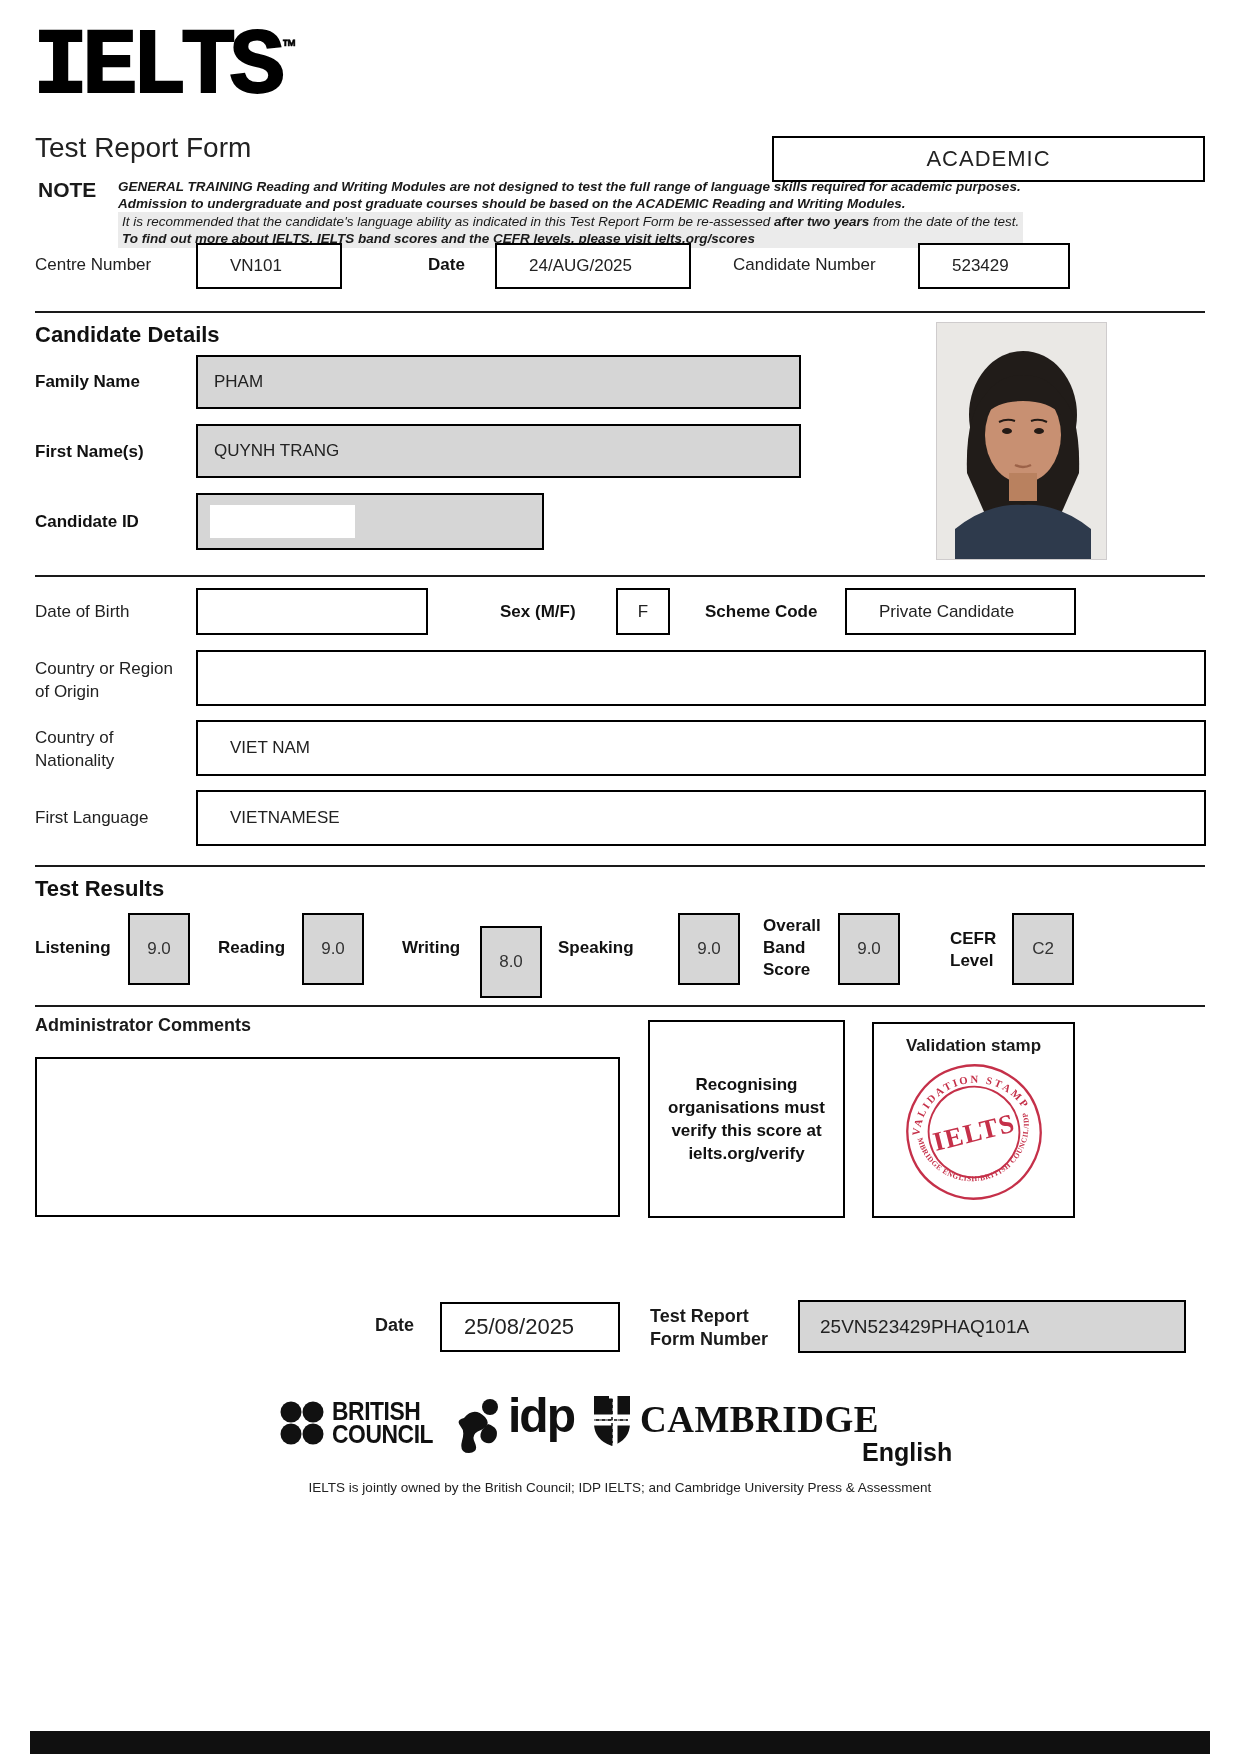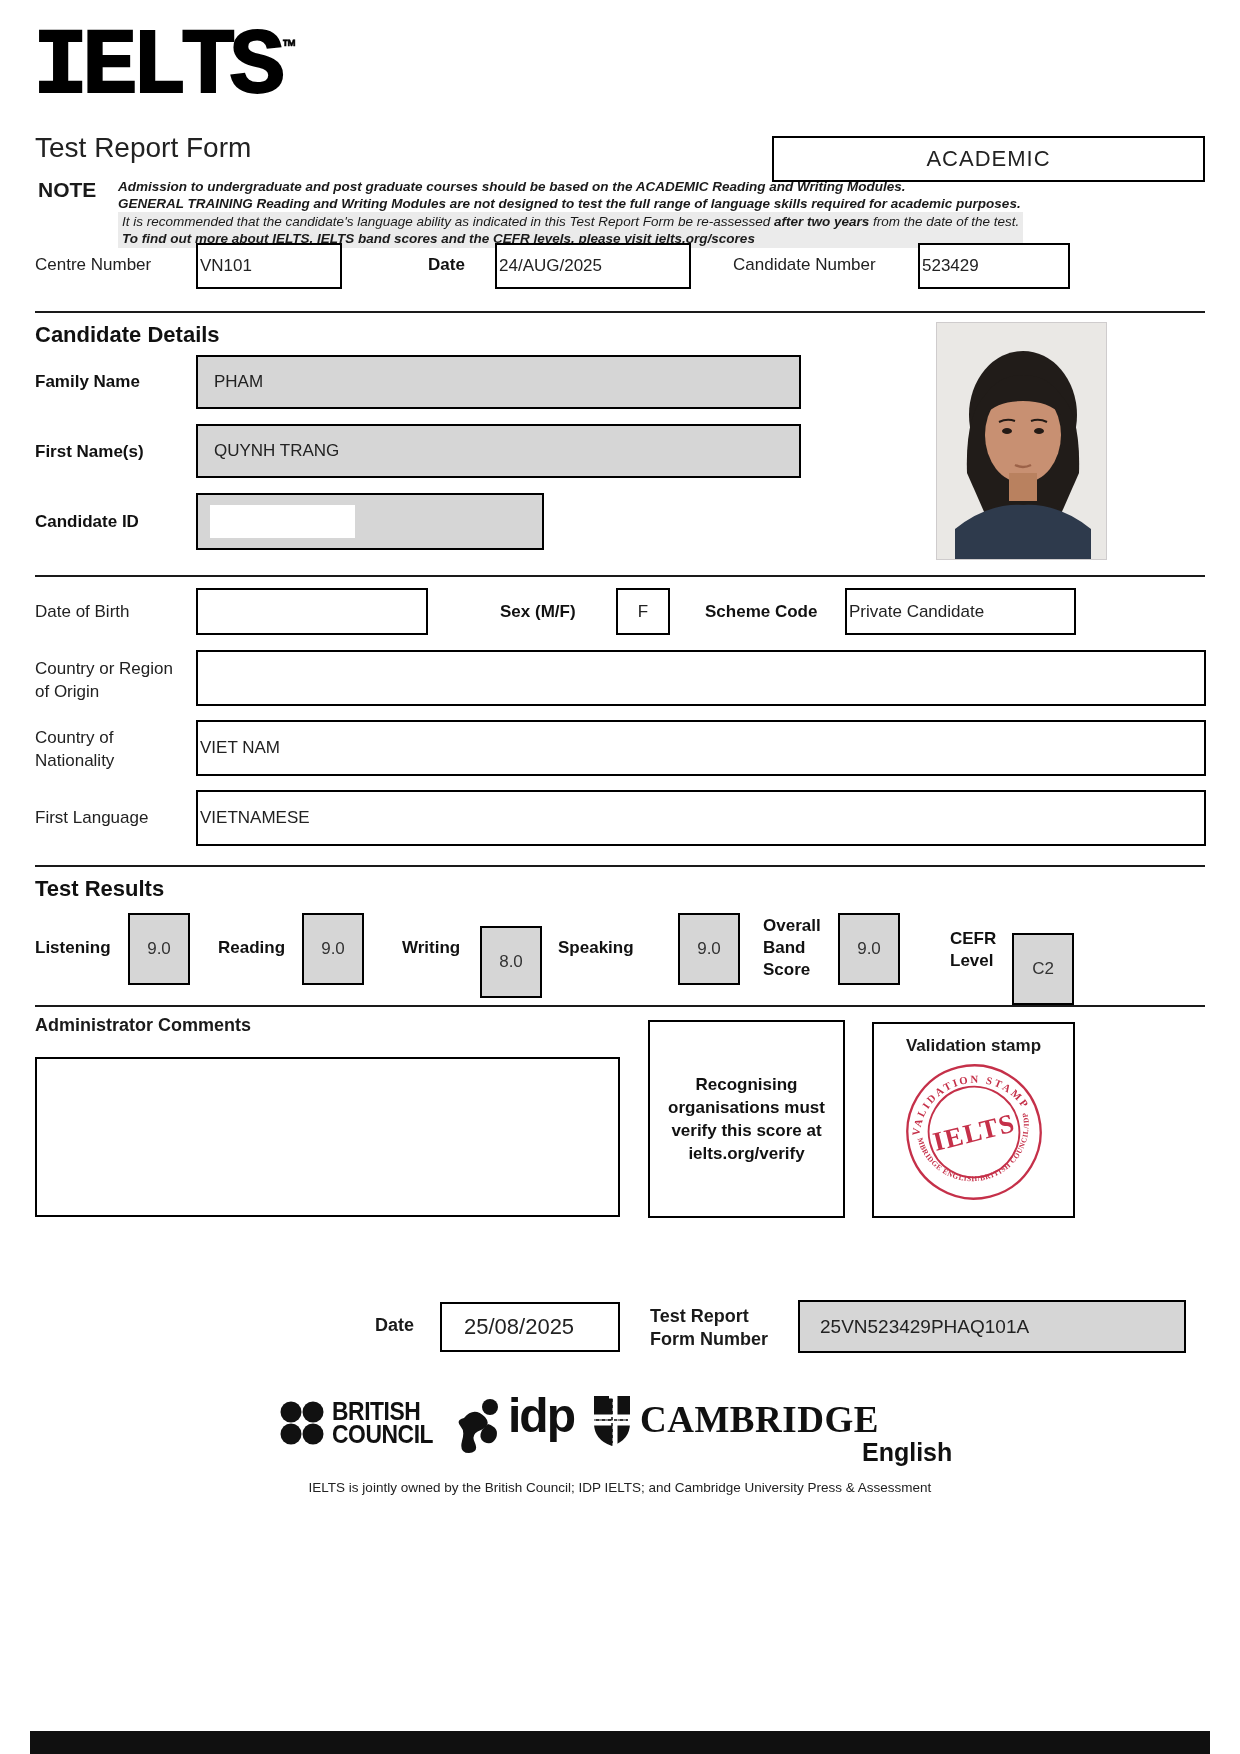--- a/index.html
+++ b/index.html
@@ -16,21 +16,21 @@
   .ielts-logo{font-family:Liberation Mono, monospace;font-weight:bold;font-size:92px;line-height:1;letter-spacing:-6px;color:#000;-webkit-text-stroke:2px #000;}
   .tm{font-size:20px;letter-spacing:0;-webkit-text-stroke:0.5px #000;vertical-align:38px;margin-left:4px;}
   .form-title{font-size:28px;font-weight:normal;color:#222;}
   .academic-box{border:2px solid #000;display:flex;align-items:center;justify-content:center;font-size:22px;letter-spacing:1px;color:#222;}
   .note-label{font-size:21px;font-weight:bold;}
   .note-line{font-size:13.5px;font-style:italic;line-height:17px;white-space:nowrap;}
   .bold{font-weight:bold;}
   .gray-band{background:var(--note-gray);padding:1px 4px;display:inline-block;}
   .lbl{font-size:17px;color:#222;}
   .lbl-b{font-size:17px;font-weight:bold;color:#111;}
-  .vbox{border:2px solid #000;background:#fff;display:flex;align-items:center;font-size:17px;color:#222;padding-left:2px;}
+  .vbox{border:2px solid #000;background:#fff;display:flex;align-items:center;font-size:17px;color:#222;padding-left:32px;}
   .gbox{border:2px solid #000;background:var(--box-gray);display:flex;align-items:center;font-size:17px;color:#222;padding-left:16px;}
   .rule{background:#1a1a1a;height:2px;}
   .section-h{font-size:22px;font-weight:bold;color:#111;}
   .score-box{border:2px solid #000;background:var(--box-gray);display:flex;align-items:center;justify-content:center;font-size:17px;color:#333;}
   .center-box{border:2px solid #000;background:#fff;}
   .verify-text{font-size:17px;font-weight:bold;line-height:23px;text-align:center;color:#111;}
   .photo-frame{border:1px solid #cfcccd;background:#eae8e5;overflow:hidden;}
   .bc-text{font-size:26px;font-weight:bold;line-height:23px;letter-spacing:-0.5px;transform:scaleX(.88);transform-origin:left top;color:#111;}
   .idp-text{font-size:48px;font-weight:bold;letter-spacing:-2px;color:#111;}
   .cam-text{font-family:"Liberation Serif","DejaVu Serif",serif;font-size:37px;font-weight:bold;letter-spacing:0.5px;color:#111;}
@@ -44,22 +44,22 @@
 <div class="page">
 
   <div class="abs ielts-logo" style="left:33px;top:22px;"><span>IELTS</span><span class="tm">™</span></div>
   <div class="abs form-title" style="left:35px;top:132px;">Test Report Form</div>
   <div class="abs academic-box" style="left:772px;top:136px;width:433px;height:46px;">
       <span>ACADEMIC</span>
     </div>
 
   <div class="abs note-label" style="left:38px;top:178px;">NOTE</div>
   <div class="abs" style="left:118px;top:178px;">
+    <div class="note-line bold">GENERAL TRAINING Reading and Writing Modules are not designed to test the full range of language skills required for academic purposes.</div>
     <div class="note-line bold">Admission to undergraduate and post graduate courses should be based on the ACADEMIC Reading and Writing Modules.</div>
-    <div class="note-line bold">GENERAL TRAINING Reading and Writing Modules are not designed to test the full range of language skills required for academic purposes.</div>
     <div class="gray-band">
       <div class="note-line"><span>It is recommended that the candidate's language ability as indicated in this Test Report Form be re-assessed </span><span class="bold">after two years</span><span> from the date of the test.</span></div>
       <div class="note-line bold">To find out more about IELTS, IELTS band scores and the CEFR levels, please visit ielts.org/scores</div>
     </div>
   </div>
 
   <div class="abs lbl" style="left:35px;top:255px;">Centre Number</div>
   <div class="abs vbox" style="left:196px;top:243px;width:146px;height:46px;">
       <span>VN101</span>
     </div>
@@ -161,21 +161,21 @@
   <div class="abs score-box" style="left:678px;top:913px;width:62px;height:72px;">
       <span>9.0</span>
     </div>
 
   <div class="abs lbl-b" style="left:763px;top:915px;width:72px;line-height:22px;">Overall Band Score</div>
   <div class="abs score-box" style="left:838px;top:913px;width:62px;height:72px;">
       <span>9.0</span>
     </div>
 
   <div class="abs lbl-b" style="left:950px;top:928px;width:60px;line-height:22px;">CEFR Level</div>
-  <div class="abs score-box" style="left:1012px;top:913px;width:62px;height:72px;margin-top:20px;">
+  <div class="abs score-box" style="left:1012px;top:913px;width:62px;height:72px;">
       <span>C2</span>
     </div>
 
   <div class="abs rule" style="left:35px;top:1005px;width:1170px;"></div>
 
   <div class="abs" style="left:35px;top:1015px;font-size:18px;font-weight:bold;">Administrator Comments</div>
   <div class="abs center-box" style="left:35px;top:1057px;width:585px;height:160px;"><span></span></div>
 
   <div class="abs center-box" style="left:648px;top:1020px;width:197px;height:198px;display:flex;align-items:center;justify-content:center;">
     <div class="verify-text" style="width:172px;">Recognising organisations must verify this score at ielts.org/verify</div>

